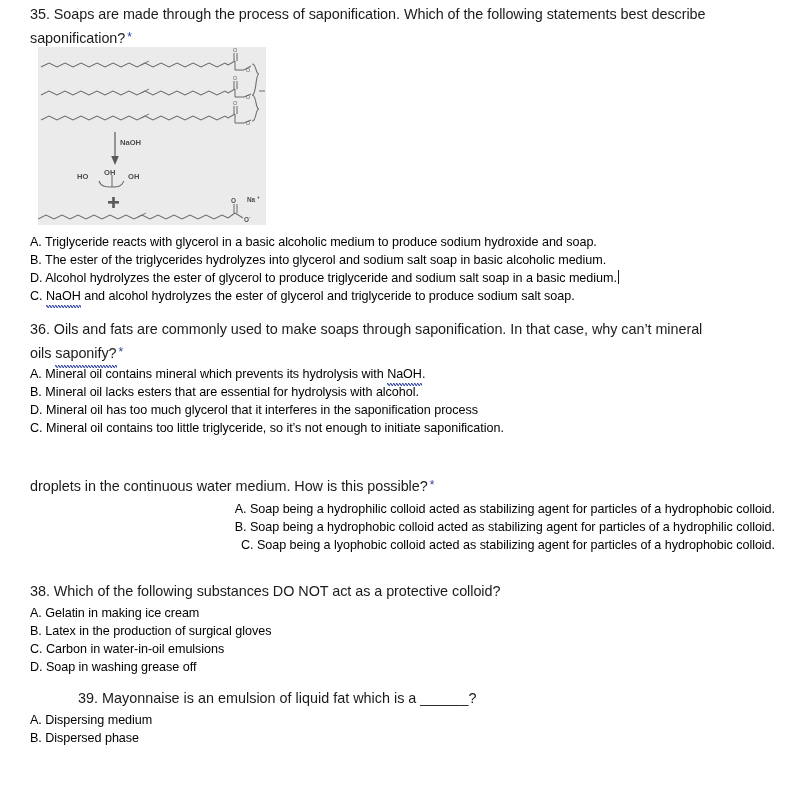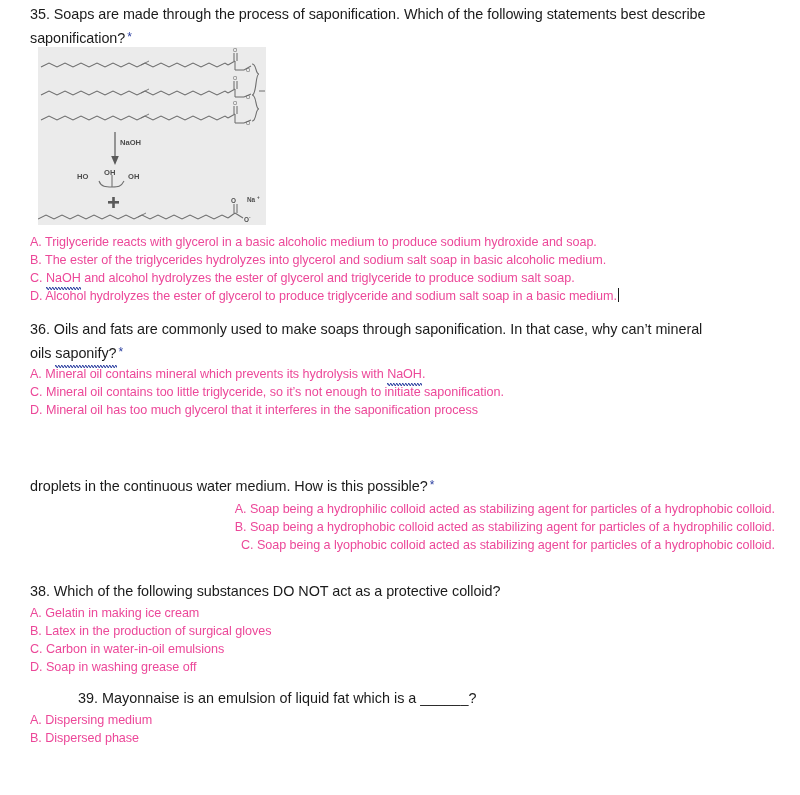--- a/index.html
+++ b/index.html
@@ -42,21 +42,21 @@
   }
   .qstem .req {
     color: #2b3fa0;
     font-size: 12px;
     vertical-align: 2px;
     padding-left: 2px;
   }
   .opt {
     font-size: 12.6px;
     line-height: 18px;
-    color: #ec4899;
+    color: #000000;
     letter-spacing: -0.05px;
     white-space: nowrap;
   }
   .opts {
     margin-top: 2px;
   }
 
   
   .sq {
     position: relative;
@@ -198,35 +198,36 @@
         <text x="211" y="172" font-size="4.6">-</text>
         <text x="209" y="155">Na</text>
         <text x="219" y="152" font-size="4.6">+</text>
       </g>
     </svg>
   </div>
 
   <div class="qblock opts" style="top:231px; width:745px;">
     <div class="opt">A. Triglyceride reacts with glycerol in a basic alcoholic medium to produce sodium hydroxide and soap.</div>
     <div class="opt">B. The ester of the triglycerides hydrolyzes into glycerol and sodium salt soap in basic alcoholic medium.</div>
+    <div class="opt"><span>D. Alcohol hydrolyzes the ester of glycerol to produce triglyceride and sodium salt soap in a basic medium.</span><span class="caret"></span></div>
     <div class="opt"><span>C. </span><span class="sq">NaOH</span><span> and alcohol hydrolyzes the ester of glycerol and triglyceride to produce sodium salt soap.</span></div>
-    <div class="opt"><span>D. Alcohol hydrolyzes the ester of glycerol to produce triglyceride and sodium salt soap in a basic medium.</span><span class="caret"></span></div>
   </div>
 
   <div class="qblock" style="top:318px; width:745px;">
     <div class="qstem">
       <span>36. Oils and fats are commonly used to make soaps through saponification. In that case, why can’t mineral</span><br>
       <span>oils </span><span class="sq">saponify?</span><span class="req">*</span>
     </div>
   </div>
 
   <div class="qblock opts" style="top:363px; width:745px;">
     <div class="opt"><span>A. Mineral oil contains mineral which prevents its hydrolysis with </span><span class="sq">NaOH</span><span>.</span></div>
+    <div class="opt">B. Mineral oil lacks esters that are essential for hydrolysis with alcohol.</div>
+    <div class="opt">D. Mineral oil has too much glycerol that it interferes in the saponification process</div>
     <div class="opt">C. Mineral oil contains too little triglyceride, so it’s not enough to initiate saponification.</div>
-    <div class="opt">D. Mineral oil has too much glycerol that it interferes in the saponification process</div>
   </div>
 
   <div class="qblock" style="top:451px; width:745px;">
     <div class="qstem">
       <br>
       <span>droplets in the continuous water medium. How is this possible?</span><span class="req">*</span>
     </div>
   </div>
 
   <div class="qblock opts" style="top:498px; width:745px;text-align:right;">

